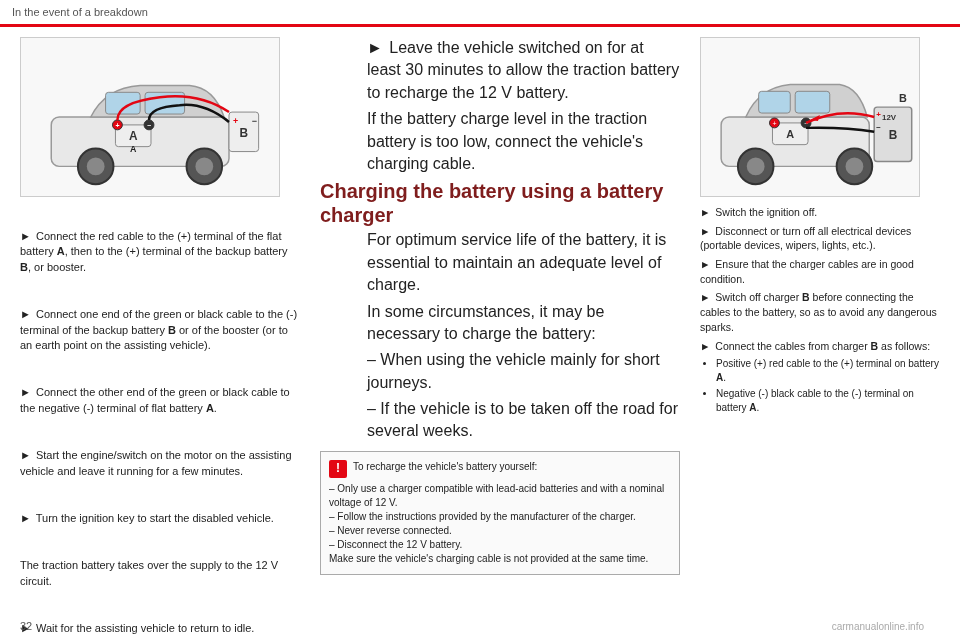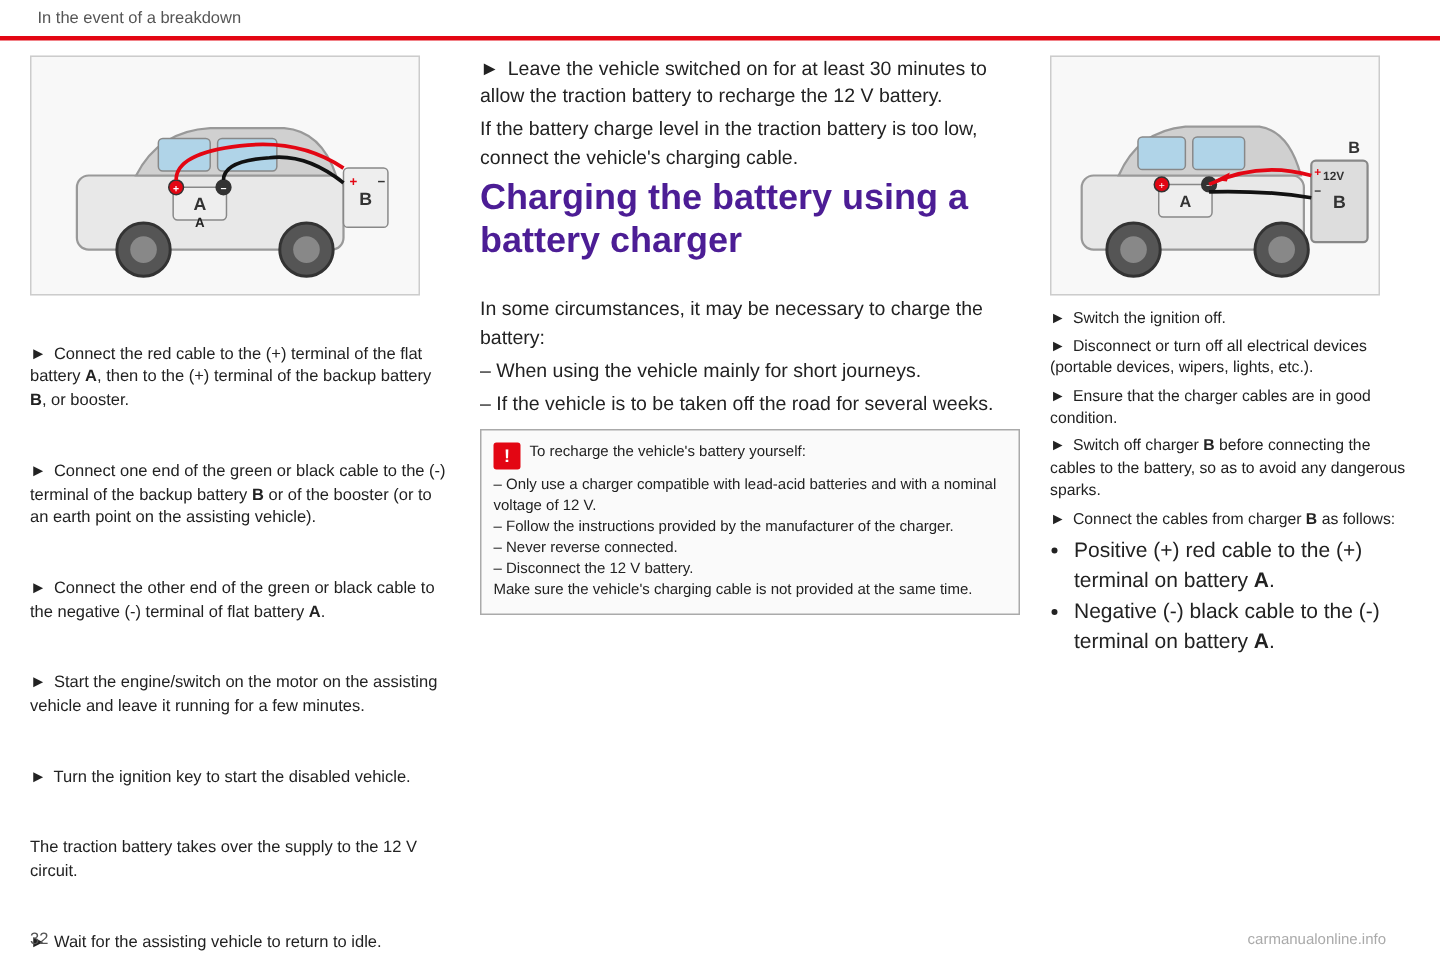--- a/index.html
+++ b/index.html
@@ -9,21 +9,21 @@
       font-family: Arial, sans-serif;
       font-size: 11px;
       color: #222;
       background: #fff;
       overflow: hidden;
       position: relative;
     }
     .header {
       display: flex;
       align-items: center;
-      padding: 6px 25px;
+      padding: 6px 12px;
       border-bottom: 3px solid #e30613;
     }
     .header-title {
       font-size: 11px;
       color: #555;
     }
     .page-number {
       position: absolute;
       bottom: 8px;
       left: 20px;
@@ -87,30 +87,31 @@
     }
     .left-text p b {
       font-weight: bold;
     }
     .arrow-bullet {
       display: inline-block;
       margin-right: 2px;
       color: #222;
     }
     .section-title {
-      font-size: 24px;
+      font-size: 20px;
       font-weight: bold;
-      margin-bottom: 22px;
+      margin-bottom: 2px;
       line-height: 1.2;
-      color: #4c1d95;
+      color: #7f1d1d;
     }
     .middle-text p {
       margin-bottom: 4px;
-      font-size: 13px;
-      line-height: 1.4;
+      font-size: 16px;
+      line-height: 1.4;
+      margin-left: 47px;
     }
     .notice-box {
       border: 1px solid #aaa;
       padding: 8px;
       margin: 8px 0;
       background: #fafafa;
       font-size: 10px;
       line-height: 1.4;
     }
     .notice-box .notice-header {
@@ -135,21 +136,21 @@
     .right-text p {
       margin-bottom: 4px;
       font-size: 10.5px;
       line-height: 1.4;
     }
     .right-text ul {
       margin-left: 16px;
       margin-bottom: 4px;
     }
     .right-text ul li {
-      font-size: 14px;
+      font-size: 10px;
       line-height: 1.4;
       margin-bottom: 2px;
     }
     
     .illustration {
       width: 100%;
       height: 100%;
     }
   </style>
 </head>
@@ -229,20 +230,21 @@
         <span class="arrow-bullet">►</span> Leave the vehicle switched on for at least 30 minutes to allow the traction battery to recharge the 12 V battery.
       </p>
       <p>
         If the battery charge level in the traction battery is too low, connect the vehicle's charging cable.
       </p>
     </div>
 
     <div class="section-title">Charging the battery using a battery charger</div>
 
     <div class="middle-text">
+      <p>For optimum service life of the battery, it is essential to maintain an adequate level of charge.</p>
       <p>In some circumstances, it may be necessary to charge the battery:</p>
       <p>–  When using the vehicle mainly for short journeys.</p>
       <p>–  If the vehicle is to be taken off the road for several weeks.</p>
     </div>
 
     <div class="notice-box">
       <div class="notice-header">
         <div class="exclamation-icon">!</div>
         <span>To recharge the vehicle's battery yourself:</span>
       </div>

